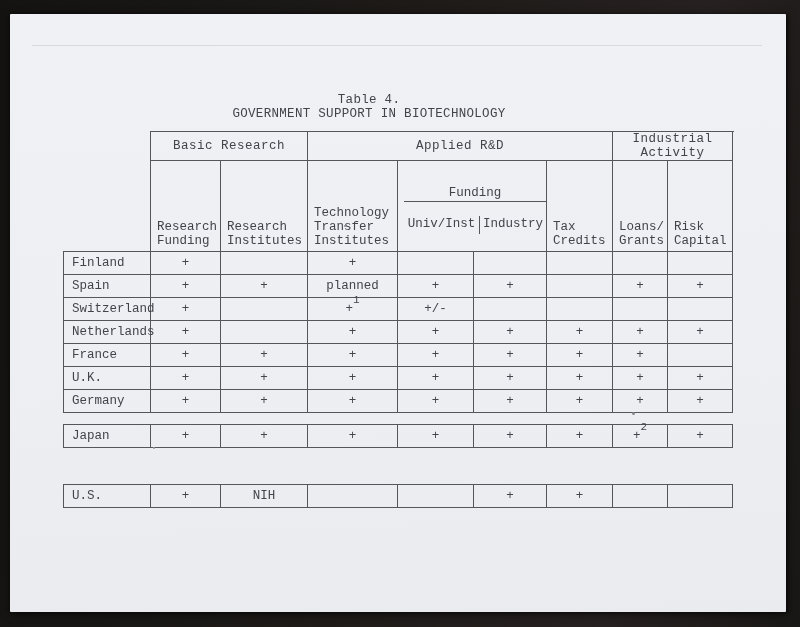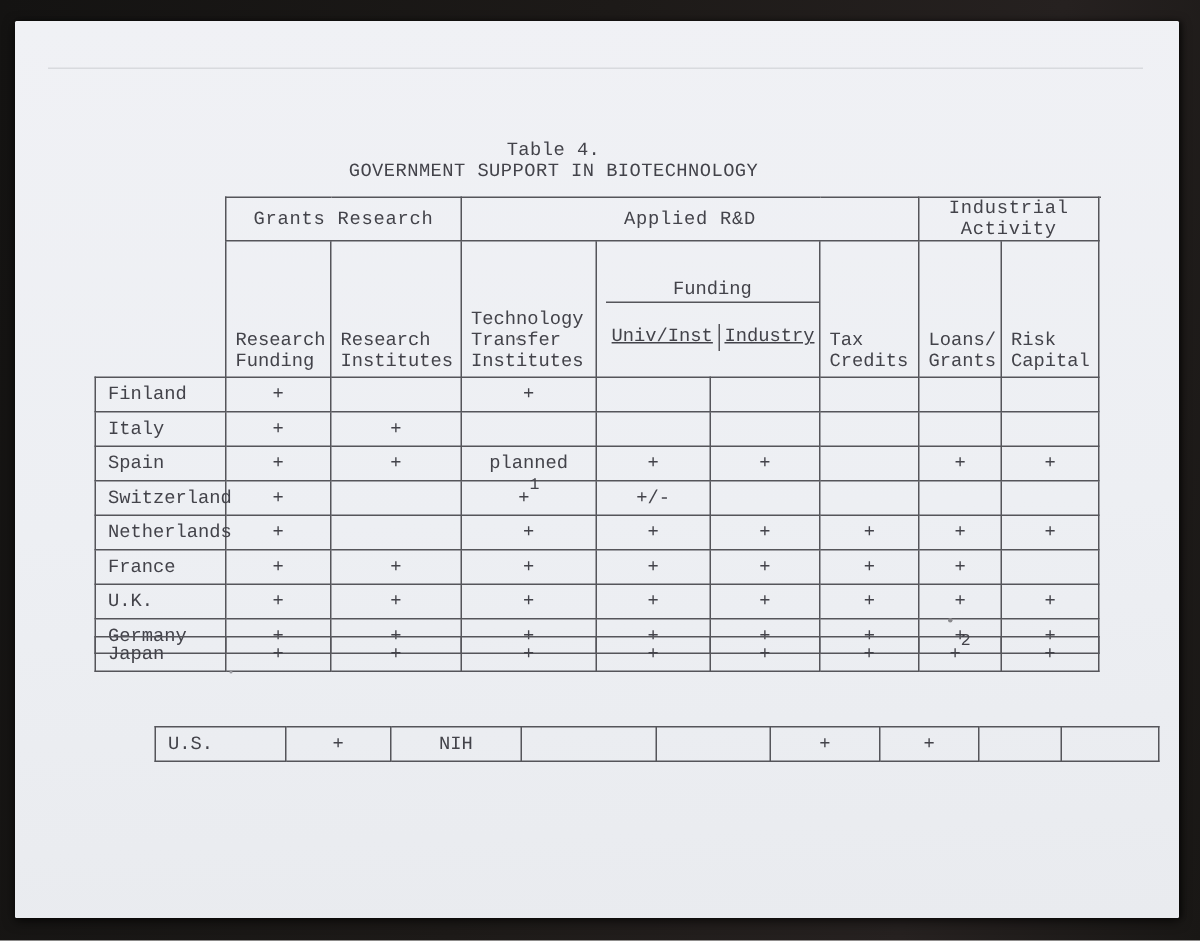--- a/index.html
+++ b/index.html
@@ -20,29 +20,29 @@
     background:linear-gradient(178deg,#f0f1f5 0%,#edeff3 55%,#e9ebef 100%);
     border-radius:1px;
     box-shadow:0 2px 8px rgba(0,0,0,0.65), 2px 0 3px rgba(0,0,0,0.4);
     color:var(--ink);
   }
   .scanline{position:absolute;left:22px;top:31px;width:730px;height:1px;background:#d8dade;}
   .title{position:absolute;left:0;right:58px;top:79px;text-align:center;font-size:12.5px;line-height:14px;letter-spacing:0.3px;}
   table.grid{position:absolute;border-collapse:collapse;table-layout:fixed;width:669px;font-size:12.5px;color:var(--ink);}
   table.main{left:53px;top:117px;}
   table.japan{left:53px;top:410px;}
-  table.us{left:53px;top:470px;margin-left:40px;}
+  table.us{left:53px;top:470px;}
   .grid th,.grid td{border:1px solid var(--line);font-weight:normal;white-space:pre-line;overflow:visible;}
   .grid th.blank{border:none;background:transparent;}
   tr.grouprow th{height:17px;text-align:center;vertical-align:middle;letter-spacing:0.5px;}
   tr.subrow th{height:46px;vertical-align:bottom;text-align:left;padding:0 0 3px 6px;line-height:14px;}
   th.funding-cell{padding:0;vertical-align:top;}
   .funding-top{height:27px;display:flex;align-items:flex-end;justify-content:center;border-bottom:1px solid var(--line);padding-bottom:1px;line-height:14px;}
   .funding-bottom{display:flex;height:18px;line-height:17px;}
-  .funding-sub{width:75px;text-align:center;text-decoration:underline;}
+  .funding-sub{width:75px;text-align:center;}
   .funding-sub.right{flex:1;border-left:1px solid var(--line);}
   .grid tbody td{height:23px;text-align:center;vertical-align:middle;line-height:15px;white-space:nowrap;}
   .grid tbody td.country{text-align:left;padding-left:8px;}
   sup{font-size:11px;line-height:0;position:relative;top:-3px;}
   .footnotes{position:absolute;left:163px;top:519px;font-size:12.5px;line-height:14px;}
   .fn sup{top:-3px;font-size:12px;}
   .dot{position:absolute;width:3px;height:3px;border-radius:50%;background:#8a8a8e;}
   .dot.d1{left:334px;top:211px;width:2px;height:2px;}
   .dot.d2{left:622px;top:398px;}
   .dot.d3{left:143px;top:433px;width:2px;height:2px;background:#9a9aa0;}
@@ -68,21 +68,21 @@
         <col style="width:90px">
           <col style="width:76px">
           <col style="width:73px">
         <col style="width:66px">
           <col style="width:55px">
           <col style="width:65px">
       </colgroup>
       <thead>
         <tr class="grouprow">
           <th class="blank"></th>
-          <th colspan="2">Grants Research</th>
+          <th colspan="2">Basic Research</th>
           <th colspan="4">Applied R&amp;D</th>
           <th colspan="3">Industrial Activity</th>
         </tr>
         <tr class="subrow">
           <th class="blank"></th>
           <th>Research
 Funding</th>
           <th>Research
 Institutes</th>
           <th>Technology
@@ -109,31 +109,20 @@
             <td>+</td>
             <td></td>
             <td>+</td>
             <td></td>
             <td></td>
             <td></td>
             <td></td>
             <td></td>
           </tr>
           <tr>
-            <td class="country">Italy</td>
-            <td>+</td>
-            <td>+</td>
-            <td></td>
-            <td></td>
-            <td></td>
-            <td></td>
-            <td></td>
-            <td></td>
-          </tr>
-          <tr>
             <td class="country">Spain</td>
             <td>+</td>
             <td>+</td>
             <td>planned</td>
             <td>+</td>
             <td>+</td>
             <td></td>
             <td>+</td>
             <td>+</td>
           </tr>

